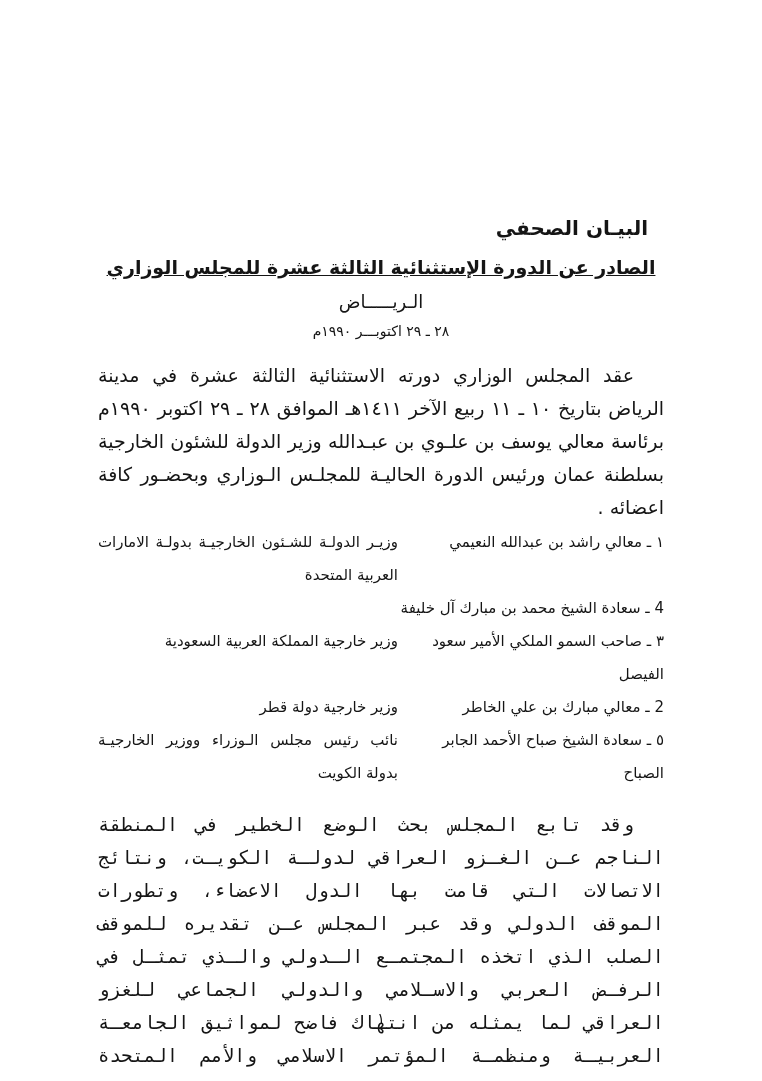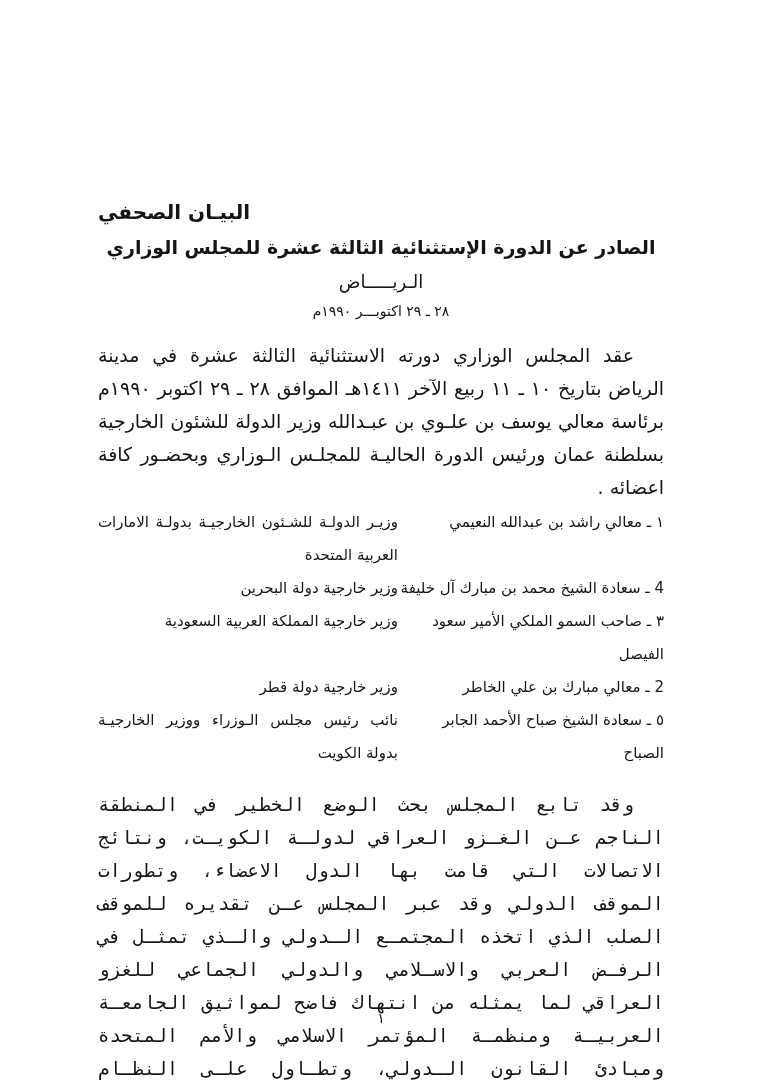--- a/index.html
+++ b/index.html
@@ -19,29 +19,30 @@
   .content {
     position: absolute;
     top: 200px;
     left: 98px;
     width: 566px;
     direction: rtl;
   }
   .title1 {
     font-size: 20px;
     font-weight: bold;
-    text-align: left;
-    margin: 0;
+    text-align: right;
+    margin: 16px;
     letter-spacing: 0.5px;
   }
   .title2 {
     font-size: 19px;
     font-weight: bold;
     text-align: center;
     margin: 12px 0 0 0;
+    text-decoration: underline;
   }
   .city {
     font-size: 18px;
     text-align: center;
     margin: 13px 0 0 0;
   }
   .dateline {
     font-size: 14px;
     text-align: center;
     margin: 11px 0 0 0;
@@ -103,21 +104,20 @@
 
     <div class="members">
 
         <div class="member-row">
           <div class="member-name">١ ـ معالي راشد بن عبدالله النعيمي</div>
           <div class="member-role">وزيـر الدولـة للشـئون الخارجيـة بدولـة الامارات العربية المتحدة</div>
         </div>
 
         <div class="member-row">
           <div class="member-name">4 ـ سعادة الشيخ محمد بن مبارك آل خليفة</div>
-          <div class="member-role">وزير خارجية دولة البحرين</div>
         </div>
 
         <div class="member-row">
           <div class="member-name">٣ ـ صاحب السمو الملكي الأمير سعود الفيصل</div>
           <div class="member-role">وزير خارجية المملكة العربية السعودية</div>
         </div>
 
         <div class="member-row">
           <div class="member-name">2 ـ معالي مبارك بن علي الخاطر</div>
           <div class="member-role">وزير خارجية دولة قطر</div>

